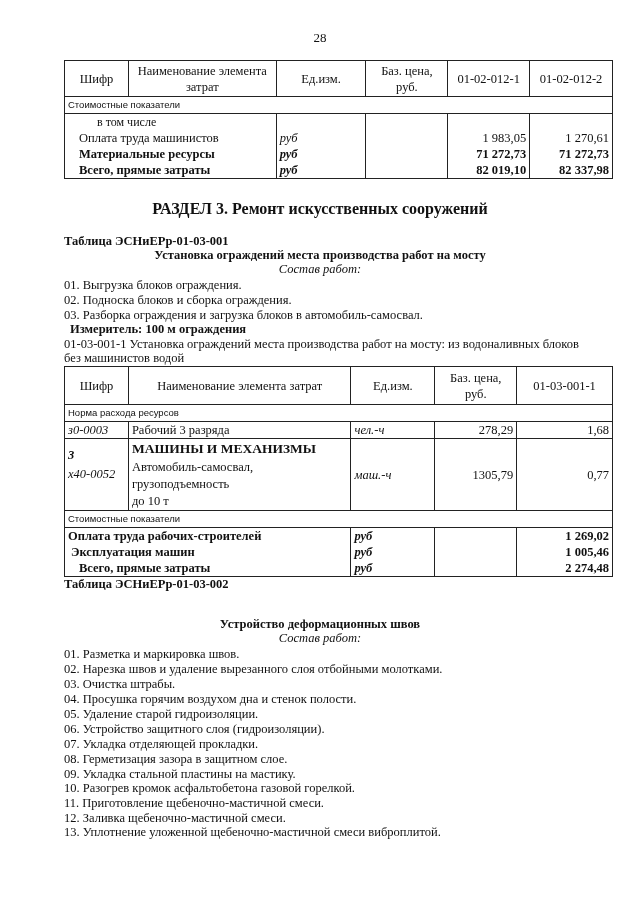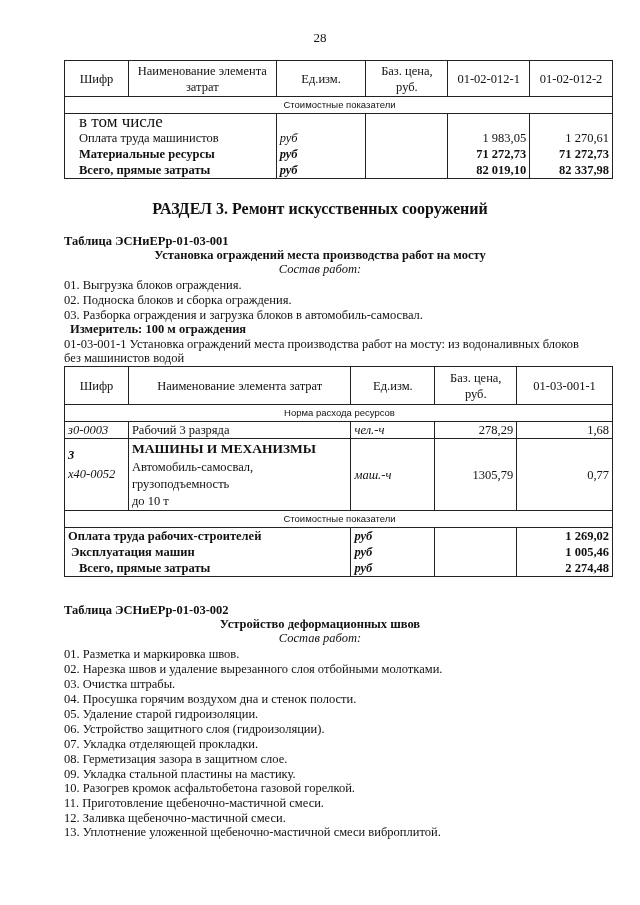--- a/index.html
+++ b/index.html
@@ -5,21 +5,21 @@
   html, body { margin:0; padding:0; background:#ffffff; }
   body { width:640px; height:905px; position:relative; overflow:hidden;
          font-family:"Liberation Serif", serif; color:#111; font-size:12.5px; }
   .abs { position:absolute; }
   .page-num { left:0; width:640px; top:30px; text-align:center; font-size:13px; }
   table { border-collapse:collapse; position:absolute; }
   td { padding:0 3px; vertical-align:middle; line-height:16px; }
   .b { font-weight:bold; }
   .ctr { text-align:left;font-style:italic; }
   .rt { text-align:right; }
-  .small-sans { font-family:"Liberation Sans", sans-serif; font-size:9.5px; text-align:center; padding-right:1px;margin-top:8px; }
+  .small-sans { font-family:"Liberation Sans", sans-serif; font-size:9.5px; text-align:left; padding-right:1px;margin-top:8px; }
   .hdr td { border:1px solid #222; text-align:center; }
   .line { position:absolute; left:64px; white-space:nowrap; font-size:12.5px; }
   .bold { font-weight:bold; }
   .it { font-style:italic; }
   .center { position:absolute; left:0; width:640px; text-align:center; white-space:nowrap; }
   .v { border-left:1px solid #222; border-right:1px solid #222; }
 </style>
 </head>
 <body>
 
@@ -40,21 +40,21 @@
     <td>Наименование элемента затрат</td>
     <td>Ед.изм.</td>
     <td>Баз. цена, руб.</td>
     <td>01-02-012-1</td>
     <td>01-02-012-2</td>
   </tr>
   <tr style="height:17px;">
     <td colspan="6" class="small-sans" style="border:1px solid #222;">Стоимостные показатели</td>
   </tr>
   <tr>
-    <td colspan="2" style="border-left:1px solid #222; padding-left:14px; font-size:17px;">в том числе</td>
+    <td colspan="2" style="border-left:1px solid #222; padding-left:32px; font-size:12px;">в том числе</td>
     <td class="v"></td>
         <td class="v"></td>
         <td class="v"></td>
         <td class="v"></td>
   </tr>
   <tr>
     <td colspan="2" style="border-left:1px solid #222; padding-left:14px;">Оплата труда машинистов</td>
     <td class="v ctr">руб</td>
     <td class="v"></td>
     <td class="v rt">1 983,05</td>
@@ -147,21 +147,21 @@
   </tr>
   <tr class="b">
     <td colspan="2" style="border-left:1px solid #222; border-bottom:1px solid #222; padding-left:14px;">Всего, прямые затраты</td>
     <td class="v ctr" style="border-bottom:1px solid #222;">руб</td>
     <td class="v" style="border-bottom:1px solid #222;"></td>
     <td class="v rt" style="border-bottom:1px solid #222;">2 274,48</td>
   </tr>
 </tbody>
   </table>
 
-<div class="line bold" style="top:603px;">Таблица  ЭСНиЕРр-01-03-002</div>
+<div class="line bold" style="top:577px;">Таблица  ЭСНиЕРр-01-03-002</div>
 <div class="center bold" style="top:617px;">Устройство деформационных швов</div>
 <div class="center it" style="top:631px;">Состав работ:</div>
 <div class="line" style="top:647px;">01. Разметка и маркировка швов.</div>
 <div class="line" style="top:662px;">02. Нарезка швов и удаление вырезанного слоя отбойными молотками.</div>
 <div class="line" style="top:677px;">03. Очистка штрабы.</div>
 <div class="line" style="top:692px;">04. Просушка горячим воздухом дна и стенок полости.</div>
 <div class="line" style="top:707px;">05. Удаление старой гидроизоляции.</div>
 <div class="line" style="top:722px;">06. Устройство защитного слоя (гидроизоляции).</div>
 <div class="line" style="top:737px;">07. Укладка отделяющей прокладки.</div>
 <div class="line" style="top:752px;">08. Герметизация зазора в защитном слое.</div>

